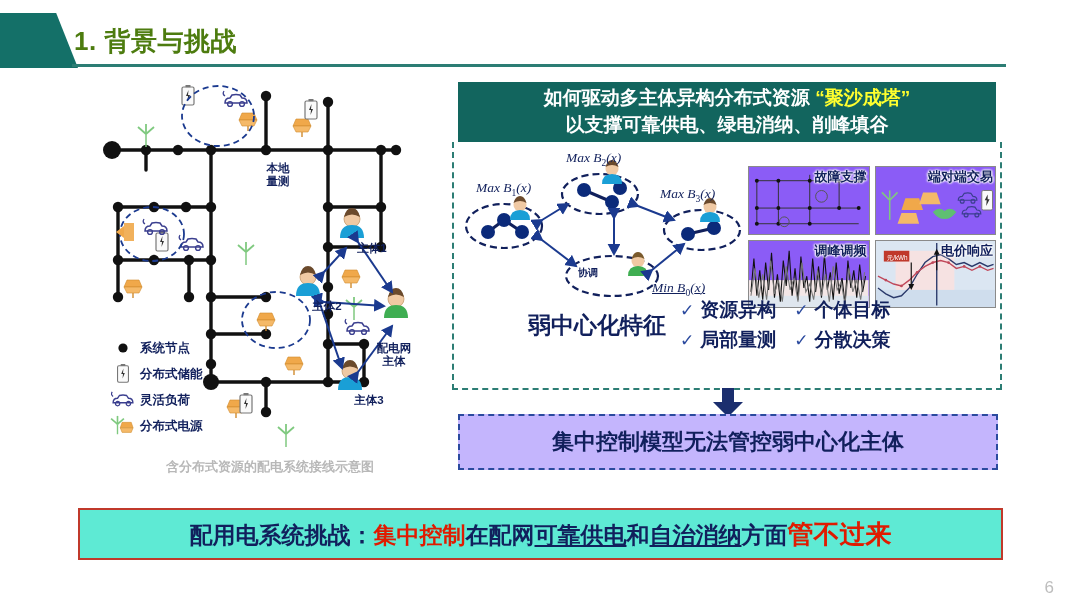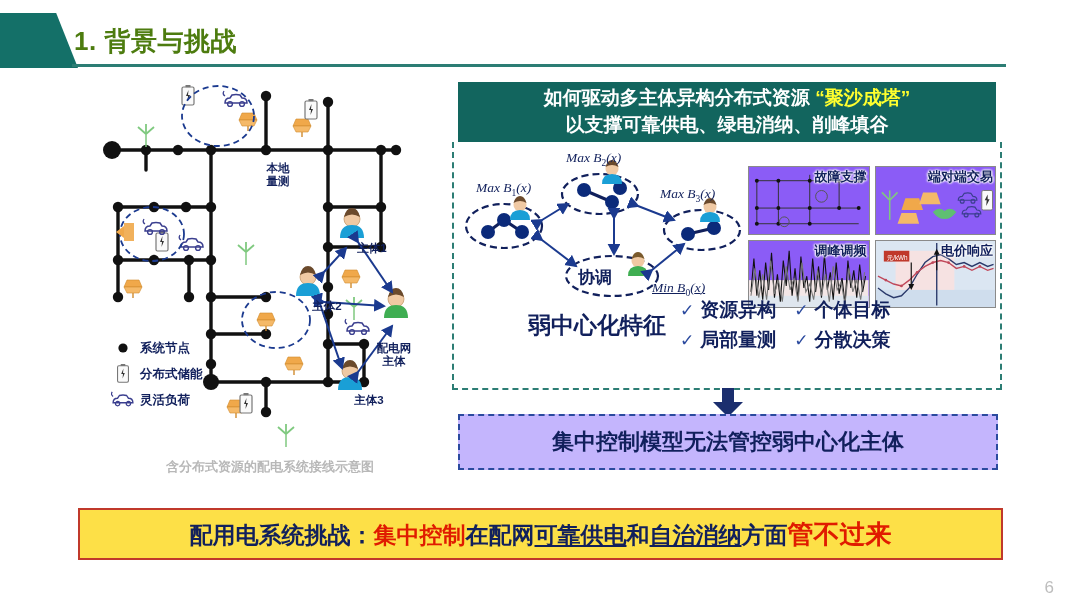--- a/index.html
+++ b/index.html
@@ -66,21 +66,21 @@
   }
 
   
   .game{position:absolute;left:462px;top:148px;width:290px;height:160px;}
   .mathlbl{
     position:absolute;font-family:"Liberation Serif","DejaVu Serif",serif;
     font-style:italic;font-size:13.5px;color:#11205c;white-space:nowrap;
   }
   .mathlbl sub{font-size:9.5px;font-style:normal;}
   .coord-txt{
-    position:absolute;font-size:17px;font-weight:bold;color:#11205c;
+    position:absolute;font-size:10px;font-weight:bold;color:#11205c;
   }
 
   
   .thumbs{position:absolute;left:748px;top:166px;width:248px;height:142px;
           display:grid;grid-template-columns:1fr 1fr;grid-template-rows:1fr 1fr;gap:5px;}
   .thumb{position:relative;border:1px solid #8a8a8a;background:#8b5cf6;overflow:hidden;}
   .thumb-cap{
     position:absolute;right:2px;top:1px;
     font-size:13px;font-weight:bold;color:#11205c;white-space:nowrap;
     text-shadow:0 0 2px #fff,0 0 3px #fff,1px 0 2px #fff,-1px 0 2px #fff;
@@ -101,21 +101,21 @@
   .concl{
     position:absolute;left:458px;top:414px;width:540px;height:56px;
     border:2px dashed #2b4a9e;background:#c4b5fd;box-sizing:border-box;
     display:flex;align-items:center;justify-content:center;
   }
   .concl-txt{font-size:22px;font-weight:bold;color:#11205c;white-space:nowrap;}
 
   
   .summary{
     position:absolute;left:78px;top:508px;width:925px;height:52px;
-    border:2px solid #c0392b;background:#fde047;box-sizing:border-box;
+    border:2px solid #c0392b;background:#5eead4;box-sizing:border-box;
     display:flex;align-items:center;justify-content:center;
   }
   .summary-txt{font-size:23px;font-weight:bold;color:#11205c;white-space:nowrap;}
   .s-red{color:#e01b00;}
   .s-big{font-size:26px;}
   .s-ul{text-decoration:underline;text-underline-offset:2px;}
 
   .pagenum{
     position:absolute;right:26px;bottom:10px;
     font-size:17px;color:#bdbdbd;
@@ -321,20 +321,33 @@
       <span class="legend-ico">
         <svg width="24" height="18" viewBox="-13 -10 26 20">
           <path d="M-11,3 q0,-5 5,-5 l2,-3 q4,-1 8,0 l2,3 q5,0 5,5 z" fill="none" stroke="#3b3f8f" stroke-width="1.5"></path>
           <circle cx="-6" cy="4" r="2.4" fill="none" stroke="#3b3f8f" stroke-width="1.4"></circle>
           <circle cx="6" cy="4" r="2.4" fill="none" stroke="#3b3f8f" stroke-width="1.4"></circle>
           <path d="M-11,-4 q-3,-2 -1,-5" fill="none" stroke="#3b3f8f" stroke-width="1.3"></path>
         </svg>
       </span>
       <span class="legend-txt">灵活负荷</span>
     </div>
+    <div class="legend-row">
+      <span class="legend-ico">
+        <svg width="26" height="22" viewBox="-13 -12 26 24">
+          <line x1="-6" y1="-2" x2="-6" y2="9" stroke="#7fc97f" stroke-width="1.5"></line>
+          <line x1="-6" y1="-2" x2="-13" y2="-8" stroke="#7fc97f" stroke-width="1.8"></line>
+          <line x1="-6" y1="-2" x2="1" y2="-8" stroke="#7fc97f" stroke-width="1.8"></line>
+          <line x1="-6" y1="-2" x2="-6" y2="-11" stroke="#7fc97f" stroke-width="1.8"></line>
+          <path d="M-3,2 L11,2 L9,-4 L-1,-4 Z" fill="#f0a84a" stroke="#d08b2e" stroke-width="0.6"></path>
+          <path d="M-3,2 L11,2 L9,7 L-1,7 Z" fill="#f5b968" stroke="#d08b2e" stroke-width="0.6"></path>
+        </svg>
+      </span>
+      <span class="legend-txt">分布式电源</span>
+    </div>
   </div>
 
   <div class="caption">含分布式资源的配电系统接线示意图</div>
 
   <div class="banner">
     <div class="ln">
       <span>如何驱动多主体异构分布式资源</span>
       <span class="hl">“聚沙成塔”</span>
     </div>
     <div class="ln">以支撑可靠供电、绿电消纳、削峰填谷</div>

